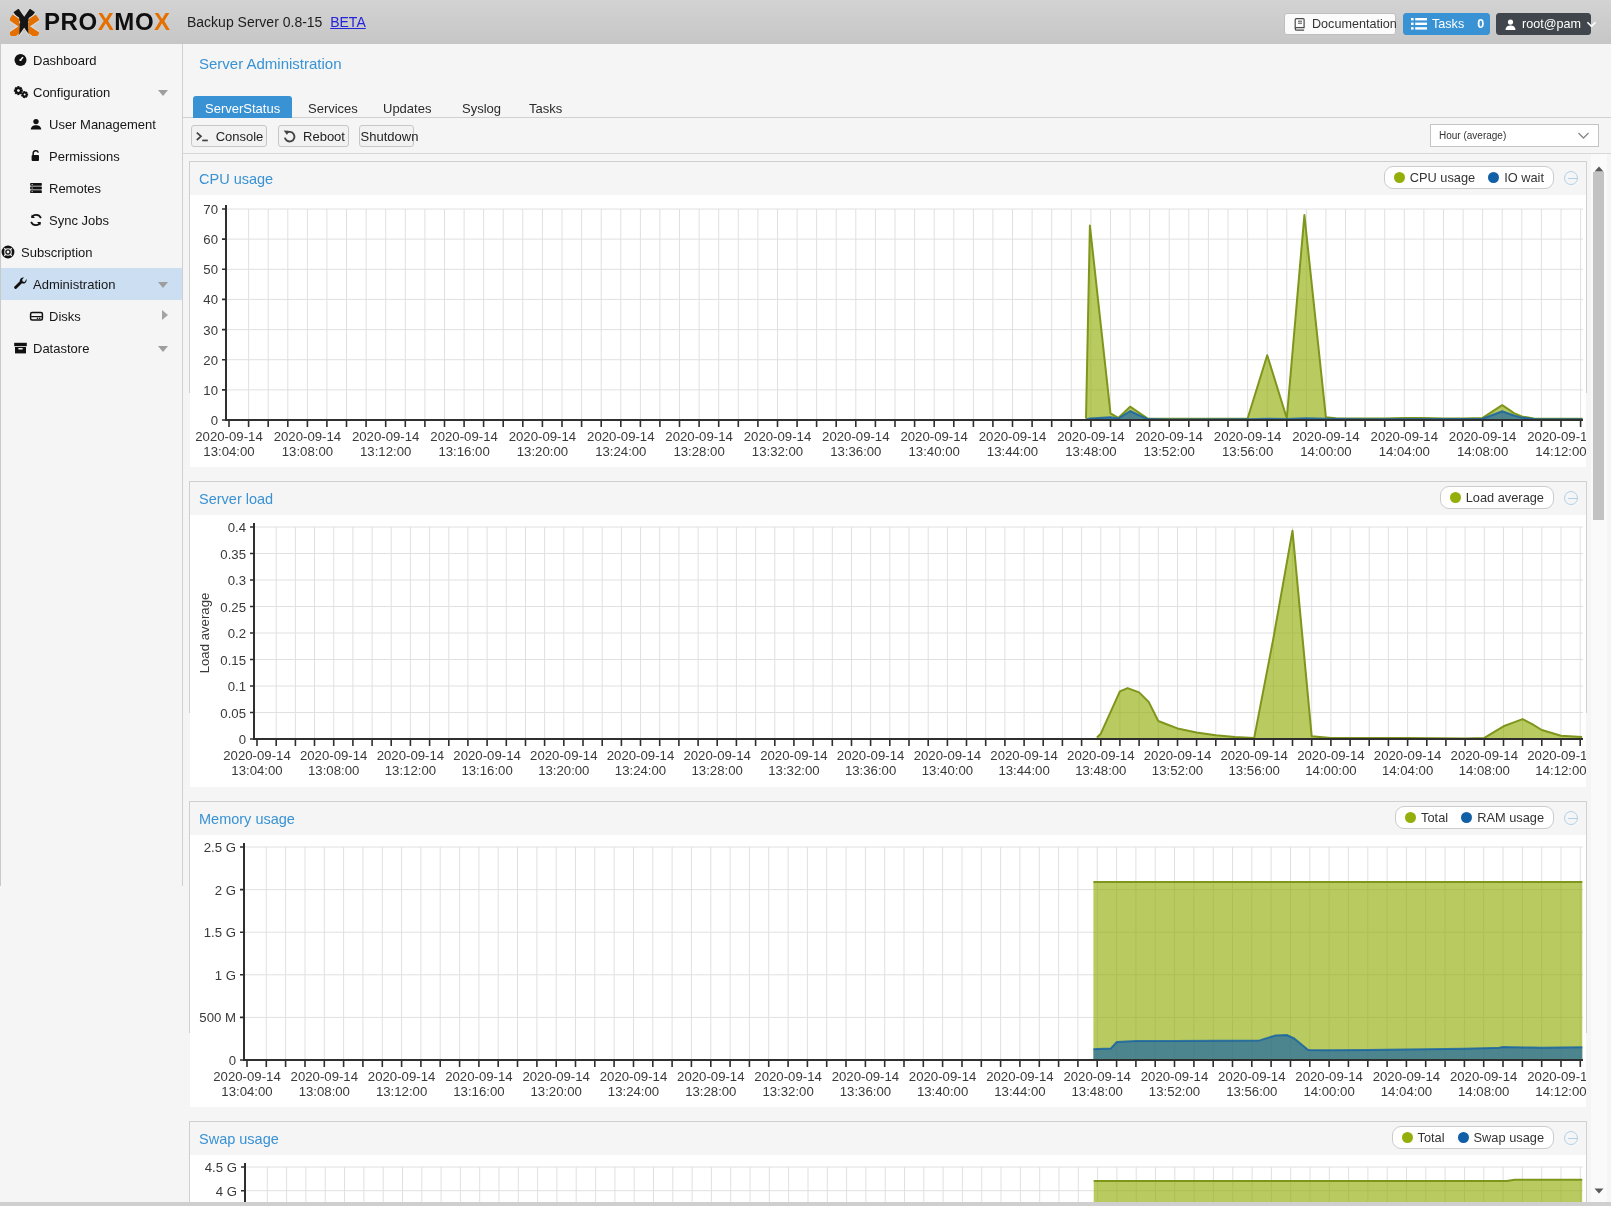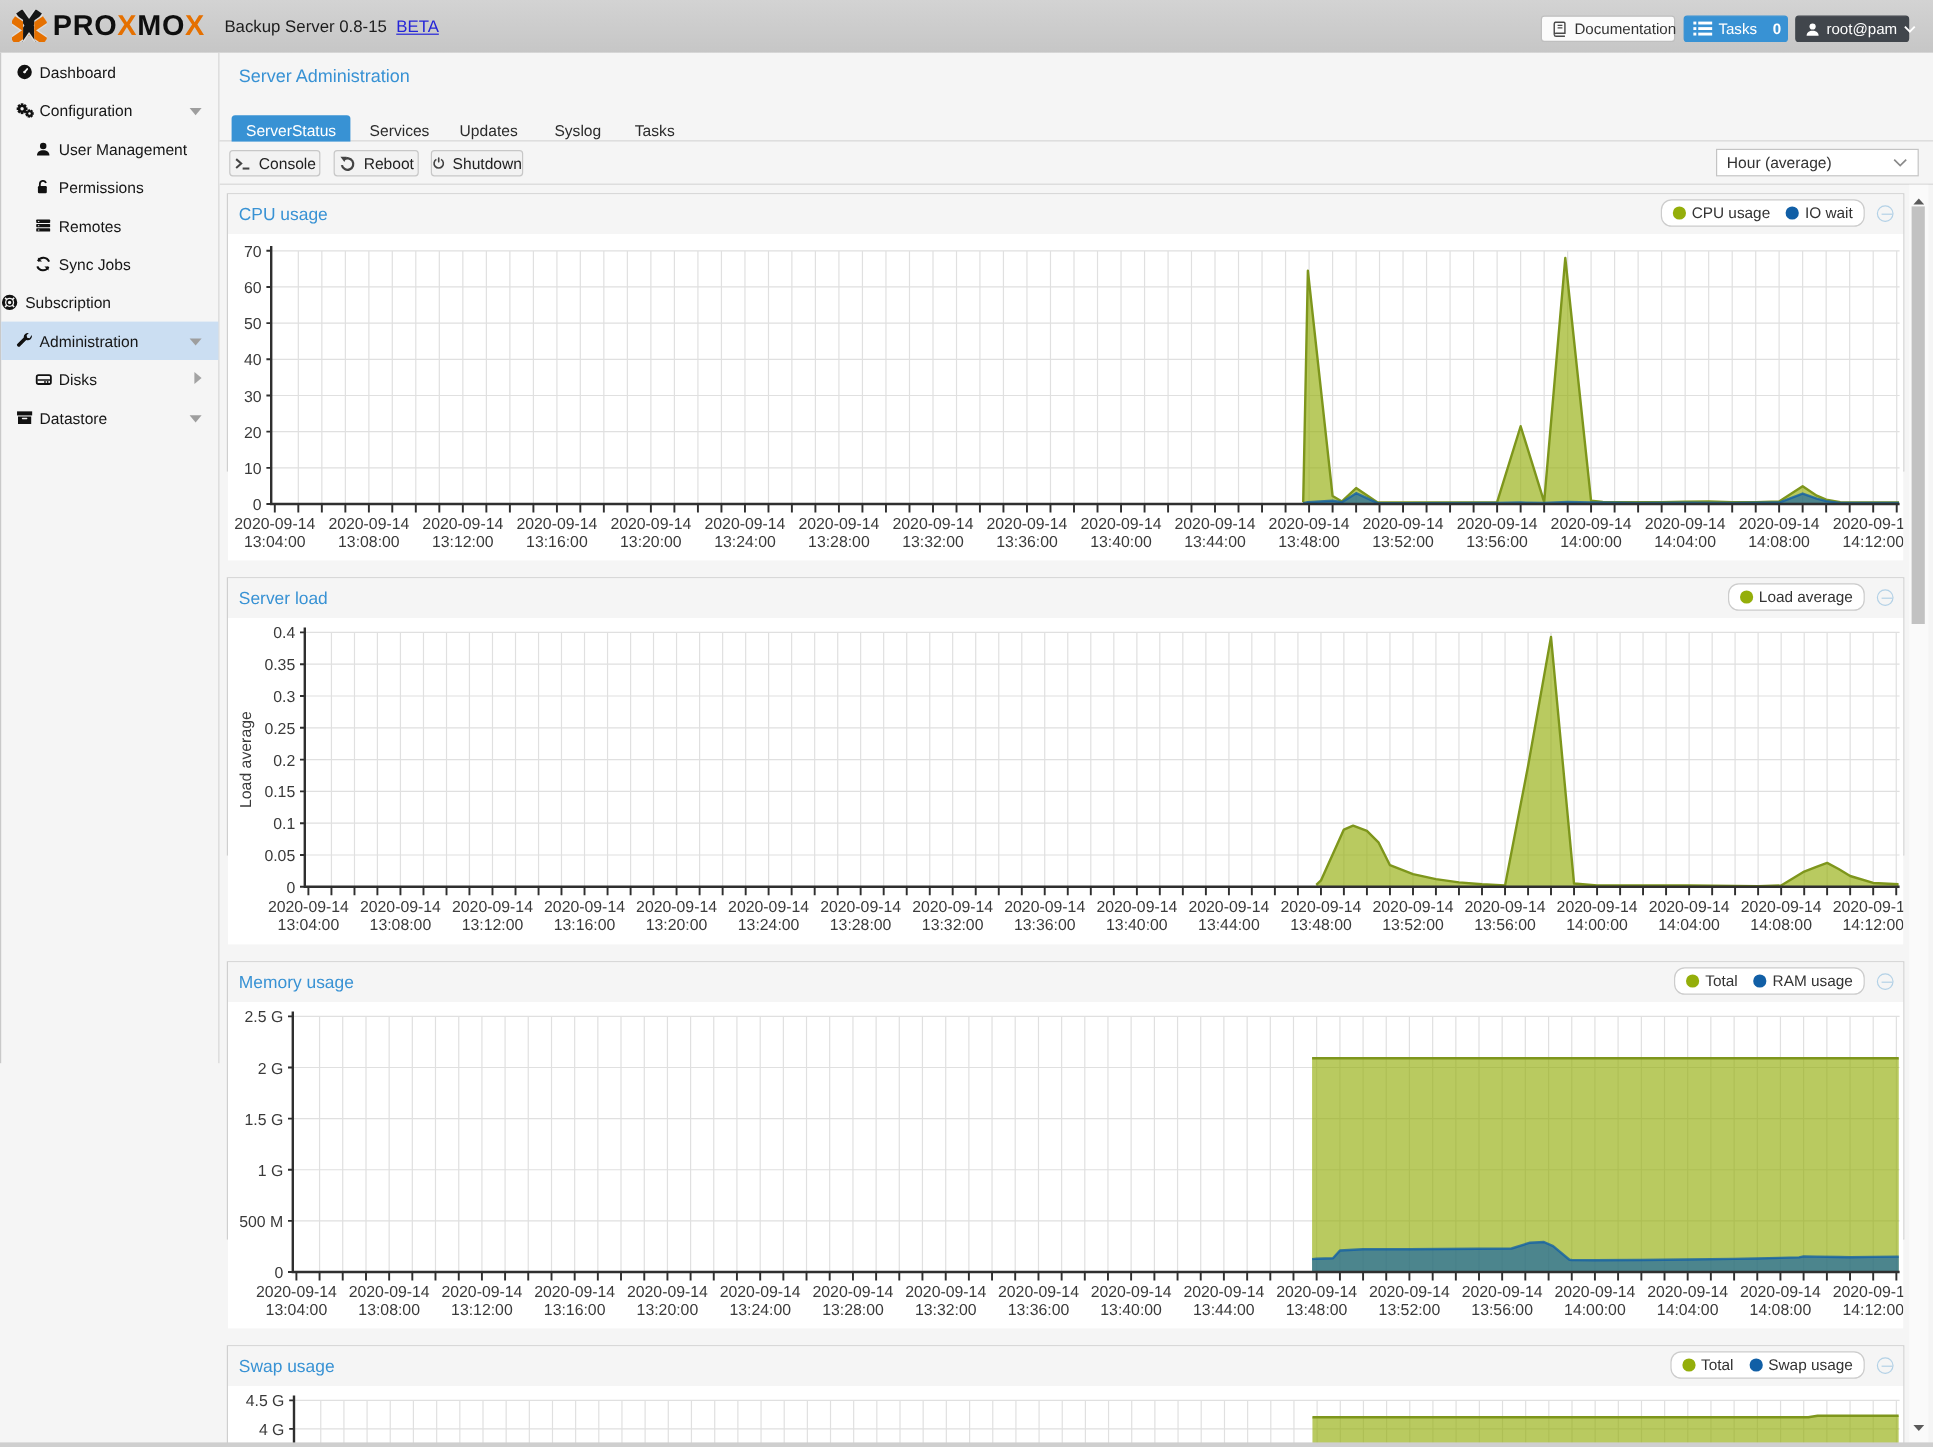--- a/index.html
+++ b/index.html
@@ -1,16 +1,16 @@
 <!DOCTYPE html>
 <html><head><meta charset="utf-8"><style>
 *{margin:0;padding:0;box-sizing:border-box}
 html,body{width:1611px;height:1206px;overflow:hidden;font-family:"Liberation Sans",sans-serif;background:#f5f5f5}
 #topbar{position:absolute;left:0;top:0;width:1611px;height:44px;background:linear-gradient(#d3d3d3,#c6c6c6);}
-#logo{position:absolute;left:10px;top:8px;height:28px;white-space:nowrap;display:flex;align-items:flex-start;gap:5px}
+#logo{position:absolute;left:10px;top:8px;height:28px;white-space:nowrap;display:flex;align-items:flex-end;gap:5px}
 #lw{font-weight:bold;font-size:24px;letter-spacing:0.6px;color:#0f0f0f}
 #lw .x{color:#E57000}
 #lw .o{letter-spacing:0.5px}
 #bs{position:absolute;left:187px;top:14px;font-size:14px;color:#1d1d1d}
 #beta{color:#2424d8;text-decoration:underline;font-size:14px}
 .tbtn{position:absolute;top:13px;height:22px;border-radius:3px;font-size:12.6px;color:#333;
  display:flex;align-items:center;gap:5px;padding:0 7px;background:#fbfbfb;border:1px solid #bfbfbf;white-space:nowrap}
 .tbtn svg{flex-shrink:0}
 #docbtn{left:1284px;width:112px}
 .tbtn.blue{background:#3892d4;border-color:#3892d4;color:#fff}
@@ -28,21 +28,21 @@
 #content{position:absolute;left:183px;top:44px;width:1428px;height:1158px;background:#f5f5f5}
 #title{position:absolute;left:16px;top:11px;font-size:15px;color:#3892d4}
 #tabs{position:absolute;left:0;top:52px;width:1428px;height:27px}
 #tabline{position:absolute;left:0;top:73px;width:1428px;border-bottom:1px solid #d0d0d0}
 .tab{position:absolute;top:0;height:26px;line-height:26px;padding:0 12px;font-size:13px;color:#2b2b2b;border-radius:3px}
 .tab.act{left:10px;background:#3892d4;color:#fff}
 #tbar{position:absolute;left:0;top:74px;width:1428px;height:36px;border-bottom:1px solid #d8d8d8;background:#f5f5f5}
 .btn{position:absolute;top:7px;height:22px;background:#f2f2f2;border:1px solid #c7c7c7;border-radius:3px;
  font-size:13px;color:#222;display:flex;align-items:center;justify-content:center;gap:6px}
 #sel{position:absolute;left:1247px;top:6px;width:169px;height:23px;background:#fff;border:1px solid #c4c4c4;
- font-size:13px;color:#333;display:flex;align-items:center;padding:0 8px;justify-content:space-between}
+ font-size:10px;color:#333;display:flex;align-items:center;padding:0 8px;justify-content:space-between}
 .panel{position:absolute;left:189px;width:1398px;height:232px;background:#fff;border:1px solid #cfcfcf}
 .phead{position:absolute;left:0;top:0;width:100%;height:33px;background:#f5f5f5}
 .ptitle{position:absolute;left:9px;top:9px;font-size:14.5px;color:#3892d4}
 .legend{position:absolute;right:32px;top:4px;height:23px;background:#fff;border:1px solid #ccc;border-radius:9px;
  display:flex;align-items:center;gap:13px;padding:0 9px;font-size:12.8px;color:#333}
 .li{display:flex;align-items:center;gap:5px}
 .dot{width:11px;height:11px;border-radius:50%;display:inline-block}
 .ctool{position:absolute;right:8px;top:9px;width:14px;height:14px;border:1.5px solid #b3d1e6;border-radius:50%}
 .ctool::after{content:"";position:absolute;left:2.5px;top:5.7px;width:9px;height:1.6px;background:#b3d1e6}
 .chart{position:absolute;left:0;background:#fff}
@@ -280,21 +280,21 @@
         </svg>
         <span>Console</span>
       </div>
  <div class="btn" style="left:95px;width:71px">
         <svg width="15" height="14" viewBox="0 0 15 14">
           <path d="M2.9 8.6A4.8 4.8 0 1 0 4.4 4.1" stroke="#444" stroke-width="1.9" fill="none"></path>
           <path d="M1.7 1.6l5.2.1-1.9 4.4z" fill="#444"></path>
         </svg>
         <span>Reboot</span>
       </div>
- <div class="btn" style="left:176px;width:77px">
+ <div class="btn" style="left:176px;width:55px">
         <svg width="15" height="14" viewBox="0 0 15 14">
           <path d="M4.9 2.7a5.2 5.2 0 1 0 5.2 0" stroke="#444" stroke-width="1.8" fill="none"></path>
           <rect x="6.6" y="0.4" width="1.8" height="6" rx=".9" fill="#444"></rect>
         </svg>
         <span>Shutdown</span>
       </div>
  <div id="sel">Hour (average)<svg width="13" height="8" viewBox="0 0 13 8">
           <path d="M1.5 1l5 5 5-5" stroke="#8a8a8a" stroke-width="1.4" fill="none"></path>
         </svg></div>
 </div>

